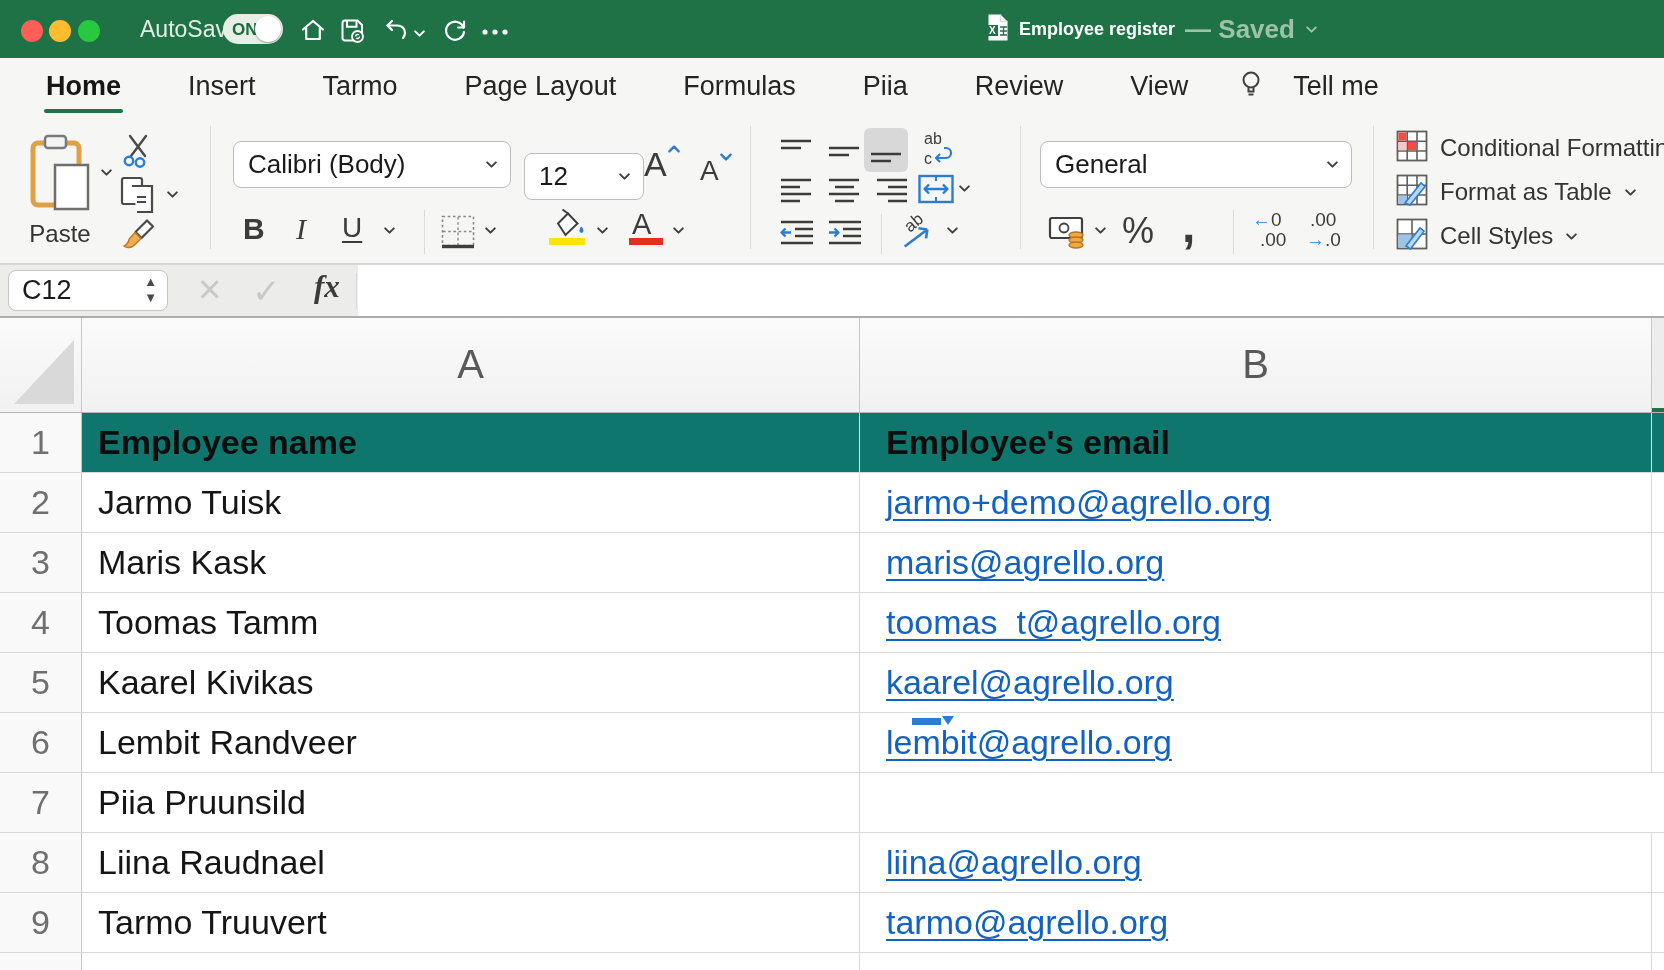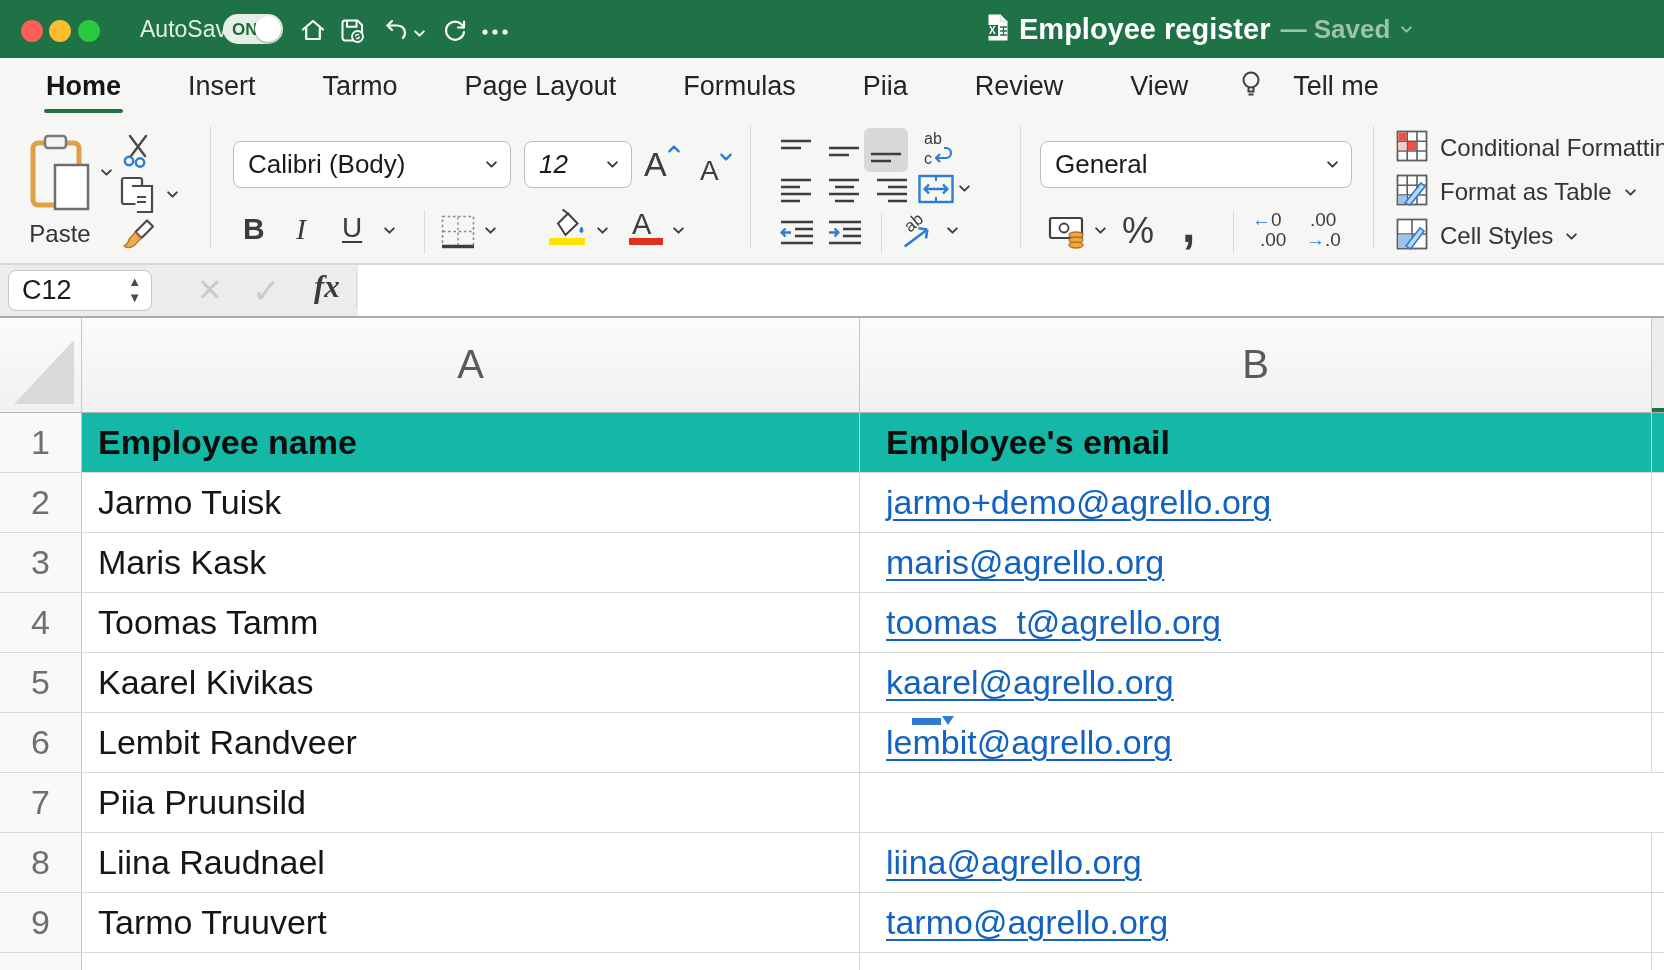--- a/index.html
+++ b/index.html
@@ -9,21 +9,21 @@
 
   
   .titlebar { position:absolute; left:0; top:0; width:1664px; height:58px; background:#1F7245; }
   .tl { position:absolute; top:20px; width:22px; height:22px; border-radius:50%; }
   .autosave-label { position:absolute; left:140px; top:0; height:58px; line-height:58px; font-size:23px; color:#E3EFE6; font-weight:500; }
   .toggle { position:absolute; left:223px; top:14px; width:60px; height:30px; border-radius:15px; background:#E7EEE5; }
   .toggle-on { position:absolute; left:9px; top:6px; font-size:17px; font-weight:700; color:#1A6B3E; }
   .toggle-knob { position:absolute; left:32px; top:2px; width:26px; height:26px; border-radius:50%; background:#FFFFFF; box-shadow:0 1px 2px rgba(0,0,0,.35); }
   .tb-ic { position:absolute; top:17px; }
   .title-group { position:absolute; left:986px; top:0; height:58px; display:flex; align-items:center; gap:10px; }
-  .doc-title { font-size:29px; font-weight:700; color:#FFFFFF; }
+  .doc-title { font-size:18px; font-weight:700; color:#FFFFFF; }
   .doc-status { font-size:26px; font-weight:600; color:#9CC3A9; }
   .chev { display:inline-flex; align-items:center; color:#3F3F3F; }
 
   
   .tabbar { position:absolute; left:0; top:58px; width:1664px; height:56px; background:#F6F6F5; display:flex; align-items:center; padding-left:26px; gap:47px; }
   .tab { font-size:27px; color:#242424; white-space:nowrap;margin-left:20px; }
   .tab.active { font-weight:700; color:#161616; position:relative; }
   .tab.active::after { content:""; position:absolute; left:-2px; right:-2px; bottom:-11px; height:4px; border-radius:2px; background:#217346; }
   .tellme { display:flex; align-items:center; gap:10px; margin-left:4px; }
 
@@ -37,21 +37,21 @@
   .rlabel { font-size:24px; color:#333; white-space:nowrap; }
   .glyph-btn { position:absolute; color:#3C3C3C; }
   .swatch { position:absolute; height:7px; }
   .sel-bg { position:absolute; width:44px; height:44px; background:#D8D8D8; border-radius:6px; }
   .style-btn { position:absolute; left:1396px; height:40px; display:flex; align-items:center; gap:12px; white-space:nowrap; }
   .decbtn { position:absolute; width:52px; font-size:19px; color:#3C3C3C; line-height:20px; }
   .decbtn .blue { color:#2B7CD3; }
 
   
   .fbar { position:absolute; left:0; top:264px; width:1664px; height:54px; background:#ECECEB; border-top:1px solid #D8D8D8; border-bottom:2px solid #ACACAC; }
-  .namebox { position:absolute; left:8px; top:5px; width:144px; height:41px; background:#fff; border:1px solid #C5C5C5; border-radius:8px; }
+  .namebox { position:absolute; left:8px; top:5px; width:160px; height:41px; background:#fff; border:1px solid #C5C5C5; border-radius:8px; }
   .namebox .nval { position:absolute; left:13px; top:0; height:39px; line-height:39px; font-size:27px; color:#1A1A1A; }
   .stepper { position:absolute; right:10px; top:3px; display:flex; flex-direction:column; font-size:13px; color:#4A4A4A; line-height:16px; text-align:center; }
   .fbtn { position:absolute; color:#C9C9C9; }
   .fx { position:absolute; left:314px; top:4px; font-family:"Liberation Serif","DejaVu Serif",serif; font-style:italic; font-weight:700; font-size:31px; color:#3B3B3B; }
   .fdiv { position:absolute; left:356px; top:8px; width:1px; height:36px; background:#D9D9D9; }
   .ffield { position:absolute; left:358px; top:0; right:0; height:51px; background:#FFFFFF; font-size:30px; line-height:51px; padding-left:12px; color:#1A1A1A; }
 
   
   .sheet { position:absolute; left:0; top:318px; width:1664px; height:652px; background:#fff; }
   .colheaders { position:absolute; left:0; top:0; width:1664px; height:95px; display:flex; border-bottom:1px solid #B5B5B5; background:linear-gradient(#FBFBFB,#F1F1F1); }
@@ -62,21 +62,21 @@
   .chC { width:12px; border-right:none; background:#EDEDED; position:relative; }
   .chC .active-bar { position:absolute; left:0; bottom:0; width:100%; height:4px; background:#1F7245; }
   #grid-rows { position:absolute; left:0; top:95px; width:1664px; height:557px; overflow:hidden; }
   .srow { display:flex; height:60px; border-bottom:1px solid #D9D9D9; }
   .rownum { width:82px; background:#F9F9F9; border-right:1px solid #C6C6C6; text-align:center; line-height:59px; font-size:34px; color:#6F6F6F; }
   .colA, .colB { border-right:1px solid #D9D9D9; font-size:34px; line-height:58px; color:#151515; white-space:nowrap; overflow:hidden; }
   .colA { width:778px; padding-left:16px; }
   .colB { width:792px; padding-left:26px; position:relative; }
   .colC { width:12px; }
   .emailTxt { color:#1262C1; text-decoration:underline; text-decoration-thickness:2px; text-underline-offset:5px; cursor:pointer; }
-  .header-row .colA, .header-row .colB, .header-row .colC { background:#14b8a6; font-weight:700; color:#0D0D0D; }
+  .header-row .colA, .header-row .colB, .header-row .colC { background:#0f766e; font-weight:700; color:#0D0D0D; }
   .header-row .emailTxt { color:#0D0D0D; text-decoration:none; }
   .cell-flag { position:absolute; left:52px; top:3px; width:45px; height:14px; }
   .flag-bar { position:absolute; left:0; top:2px; width:29px; height:7px; background:#2E7BD4; }
   .flag-tri { position:absolute; left:30px; top:0; width:0; height:0; border:6px solid transparent; border-top:9px solid #2E7BD4; }
 </style>
 </head>
 <body>
 
 <div id="app">
 
@@ -218,21 +218,21 @@
     </span>
 
     <div class="combo" style="left:233px;top:27px;width:278px;">
       <span class="cval">Calibri (Body)</span>
       <span class="chev">
           <svg width="13" height="9" viewBox="0 0 12 8">
             <path d="M2 2l4 4 4-4" fill="none" stroke="currentColor" stroke-width="1.8" stroke-linecap="round" stroke-linejoin="round"></path>
           </svg>
         </span>
     </div>
-    <div class="combo" style="left:524px;top:27px;width:108px;font-style:italic;">
+    <div class="combo" style="left:524px;top:39px;width:120px;">
       <span class="cval">12</span>
       <span class="chev">
           <svg width="13" height="9" viewBox="0 0 12 8">
             <path d="M2 2l4 4 4-4" fill="none" stroke="currentColor" stroke-width="1.8" stroke-linecap="round" stroke-linejoin="round"></path>
           </svg>
         </span>
     </div>
     <span class="glyph-btn" style="left:644px;top:30px;font-size:34px;">
       <span>A</span><svg width="14" height="10" viewBox="0 0 12 8" style="vertical-align:22px;">
           <path d="M2 6l4-4 4 4" fill="none" stroke="#2B7CD3" stroke-width="2" stroke-linecap="round" stroke-linejoin="round"></path>

